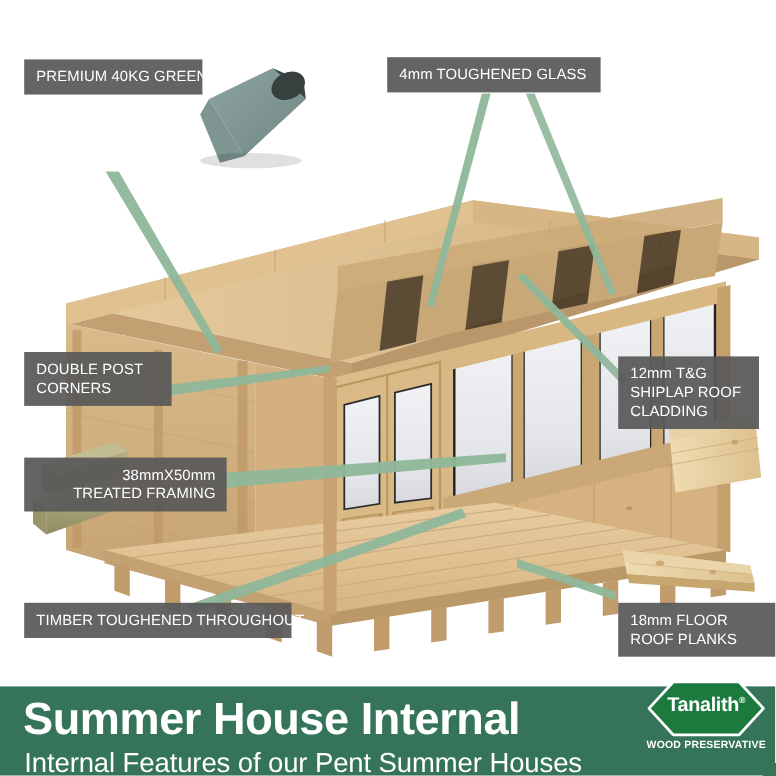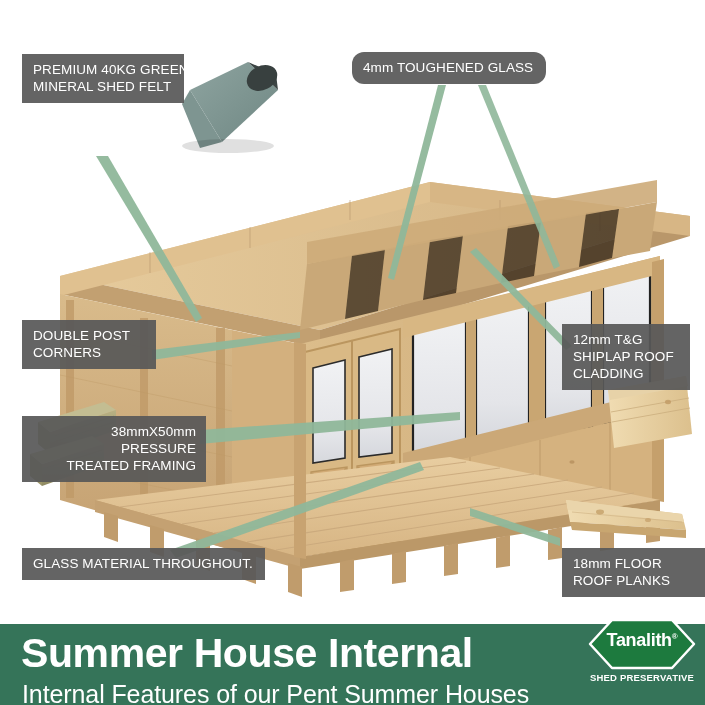--- a/index.html
+++ b/index.html
@@ -11,21 +11,21 @@
   #illus{position:absolute;left:0;top:0;width:705px;height:594px;overflow:hidden;}
 
   
   .callout{position:absolute;background:rgba(88,88,88,.93);color:#fff;
            font-size:13.5px;line-height:1.26;letter-spacing:.1px;
            padding:7px 10px 8px 11px;box-sizing:border-box;z-index:40;}
   .callout.r{text-align:right;}
   .callout span{display:block;white-space:nowrap;}
 
   #c-felt   {left:22px;  top:24px;  width:162px;}
-  #c-glass  {left:352px; top:22px;  width:194px;border-radius:12px;}
+  #c-glass  {left:352px; top:22px;  width:194px;}
   #c-post   {left:22px;  top:290px; width:134px;}
   #c-frame  {left:22px;  top:386px; width:184px;}
   #c-clad   {left:562px; top:294px; width:128px;}
   #c-tanal  {left:22px;  top:518px; width:243px;}
   #c-floor  {left:562px; top:518px; width:150px;}
 
   
   #banner{position:absolute;left:0;top:594px;width:705px;height:111px;background:#357459;}
   #b-title{position:absolute;left:21px;top:603px;color:#fff;font-size:41px;
            font-weight:bold;letter-spacing:-.4px;line-height:1;white-space:nowrap;z-index:5;}
@@ -298,46 +298,44 @@
         </g>
         <ellipse cx="600" cy="482" rx="4" ry="2.4" fill="#bf9860" opacity=".7"></ellipse>
         <ellipse cx="648" cy="490" rx="3" ry="2" fill="#bf9860" opacity=".6"></ellipse>
       </g>
 
     </svg>
   </div>
 
   <div class="callout" id="c-felt">
     <span>PREMIUM 40KG GREEN</span>
-    <span>MINERAL SHED FELT</span>
   </div>
 
   <div class="callout" id="c-glass">
     <span>4mm TOUGHENED GLASS</span>
   </div>
 
   <div class="callout" id="c-post">
     <span>DOUBLE POST</span>
     <span>CORNERS</span>
   </div>
 
   <div class="callout r" id="c-frame">
     <span>38mmX50mm</span>
-    <span>PRESSURE</span>
     <span>TREATED FRAMING</span>
   </div>
 
   <div class="callout" id="c-clad">
     <span>12mm T&amp;G</span>
     <span>SHIPLAP ROOF</span>
     <span>CLADDING</span>
   </div>
 
   <div class="callout" id="c-tanal">
-    <span>GLASS MATERIAL THROUGHOUT.</span>
+    <span>TIMBER TOUGHENED THROUGHOUT.</span>
   </div>
 
   <div class="callout" id="c-floor">
     <span>18mm FLOOR</span>
     <span>ROOF PLANKS</span>
   </div>
 
   <div id="banner"></div>
 
   <div id="b-title">Summer House Internal</div>
@@ -345,16 +343,16 @@
 
   <div id="logo">
     <div id="hexwrap">
       <svg width="112" height="52" viewBox="0 0 112 52">
         <path d="M26 2 H86 L108 26 L86 50 H26 L4 26 Z" fill="#1d7a3e" stroke="#ffffff" stroke-width="2.5" stroke-linejoin="round"></path>
       </svg>
     </div>
     <div id="logo-txt">
       <span>Tanalith</span><sup>®</sup>
     </div>
-    <div id="logo-sub">SHED PRESERVATIVE</div>
+    <div id="logo-sub">WOOD PRESERVATIVE</div>
   </div>
 
 </div>
 
 </body></html>

